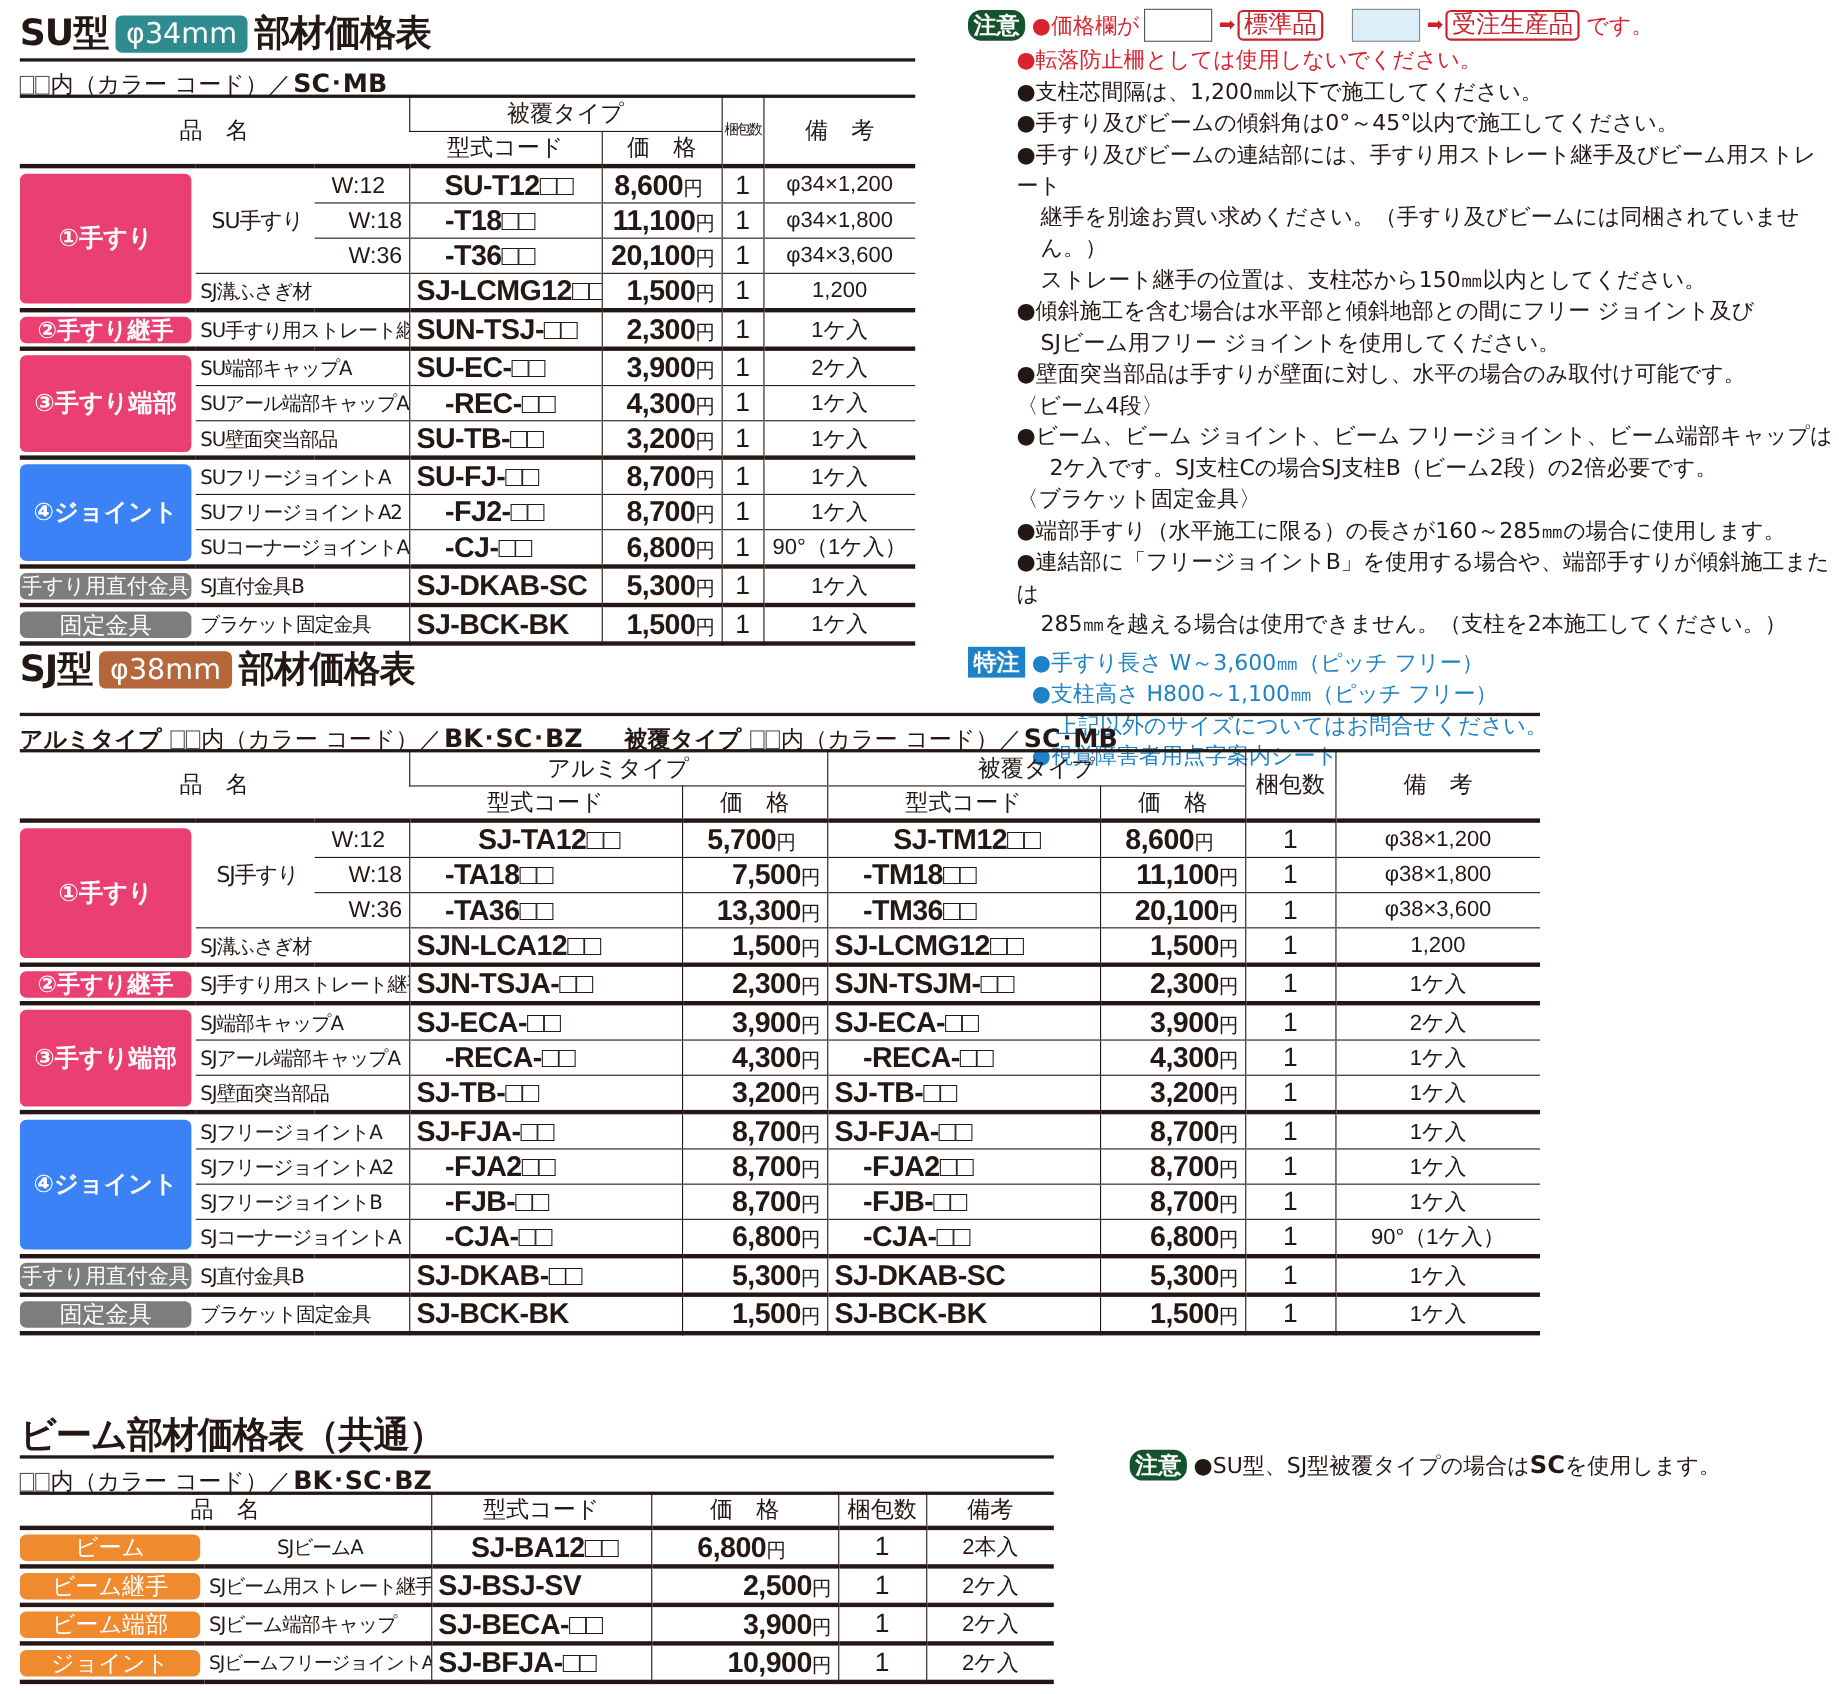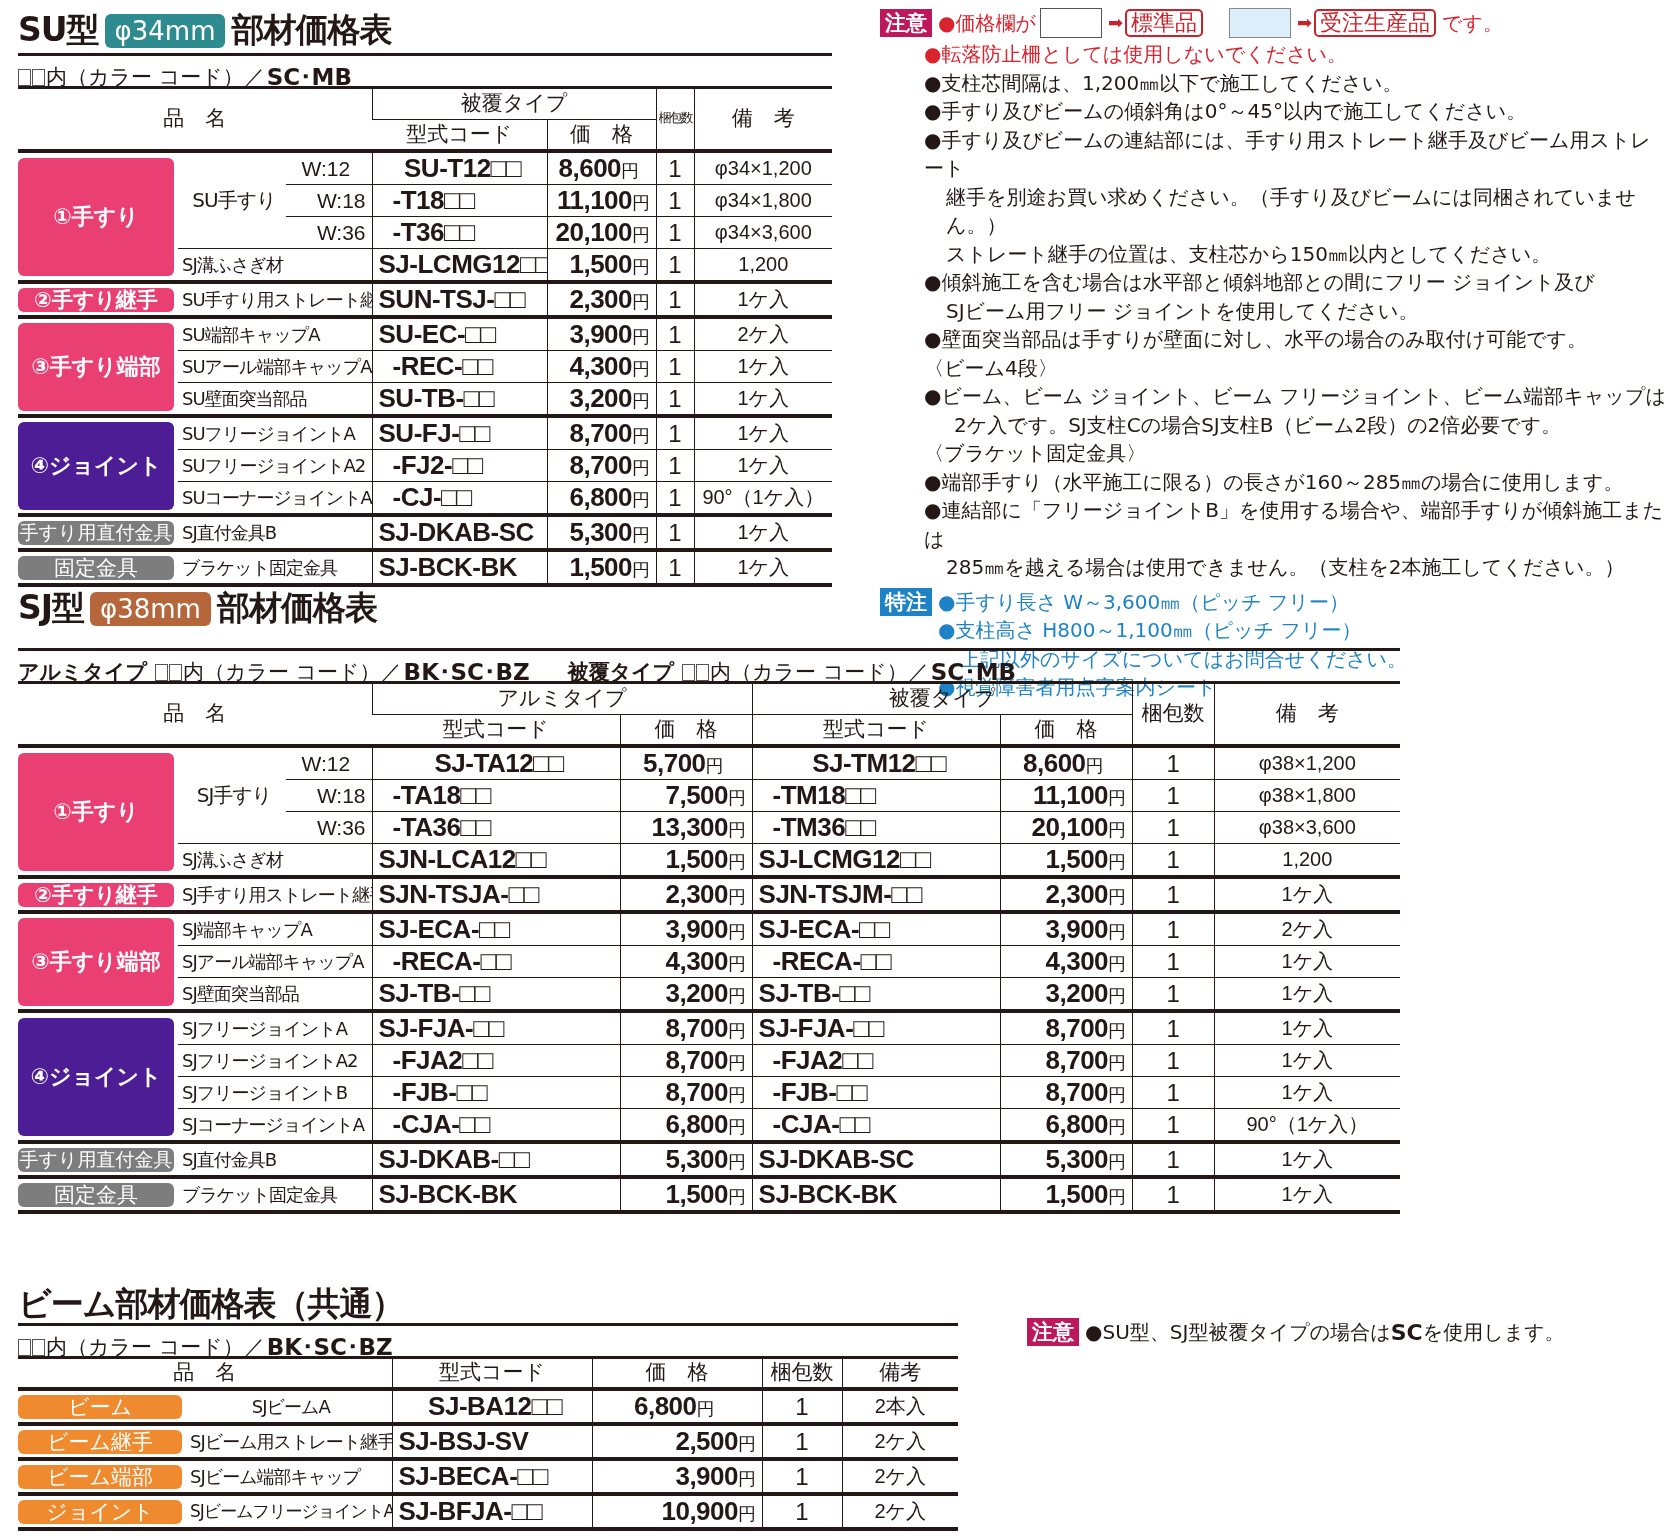--- a/index.html
+++ b/index.html
@@ -21,41 +21,41 @@
   th { font-size: 21px; text-align: center; height: 32px; }
   .hdr-row th { border-left: 1px solid #231815; }
   .hdr-row th:first-child { border-left: none; }
   td { font-size: 20px; height: 31.5px; border-left: 1px solid #231815; border-top: 1px solid #231815; }
   td.cat { border-left: none; padding: 2px 4px 2px 0; }
   td.noleft { border-left: none; }
   tr.grp-top td { border-top: 4px solid #231815; }
   tr.first td { border-top: 4px solid #231815; text-align: center; }
   table.main { border-bottom: 4px solid #231815; }
   .code { font-family: "Liberation Sans", sans-serif; font-weight: bold; font-size: 26px; letter-spacing: -0.5px; padding-left: 6px; }
-  .code.indent { padding-left: 20px; }
+  .code.indent { padding-left: 32px; }
   .price { font-family: "Liberation Sans", sans-serif; font-weight: bold; font-size: 26px; text-align: right; padding-right: 6px; letter-spacing: -0.5px; }
   .price .yen { font-weight: normal; font-size: 18px; }
   .qty { text-align: center; font-family: "Liberation Sans", sans-serif; font-size: 24px; }
   .note { text-align: center; font-size: 20px; font-family: "Liberation Sans", sans-serif; }
   .name { font-size: 18px; padding-left: 4px; letter-spacing: -1px; }
   .wlabel { font-size: 21px; text-align: right; padding-right: 6px; font-family: "Liberation Sans", sans-serif; }
 
   .badge { display: flex; align-items: center; justify-content: center; color: #fff; font-weight: bold; border-radius: 6px; height: 100%; font-size: 21px; letter-spacing: 0; }
   .b-pink { background: #ea3f72; }
-  .b-lpink { background: #4c1d95; }
+  .b-lpink { background: #3b82f6; }
   .b-gray { background: #7d7d7d; font-weight: normal; }
   .b-orange { background: #ef8a2e; }
   .badge.big { font-size: 22px; }
 
   .notes { font-size: 20px; line-height: 28.5px; }
   .notes .ind { padding-left: 26px; }
   .red { color: #d7242f; }
   .blue { color: #1e83c6; }
   .tag { display: inline-block; color: #fff; font-weight: bold; font-size: 21px; padding: 0 5px; line-height: 28px; margin-right: 6px; }
-  .tag-red { background: #be185d; }
+  .tag-red { background: #14532d; border-radius: 12px; }
   .tag-blue { background: #1e83c6; }
   .boxlbl { display: inline-block; border: 2px solid #c8232c; border-radius: 5px; color: #c8232c; padding: 0 4px; line-height: 24px; font-size: 22px; }
   .swatch { display: inline-block; width: 62px; height: 30px; border: 1px solid #555; vertical-align: middle; margin: 0 4px; }
   .swatch.blue-sw { background: #dceef9; border-color: #888; }
   .arrow { color: #c8232c; font-size: 18px; margin: 0 2px; }
 </style>
 </head>
 <body>
 
 <div class="abs title" style="left:18px;top:8px;">

